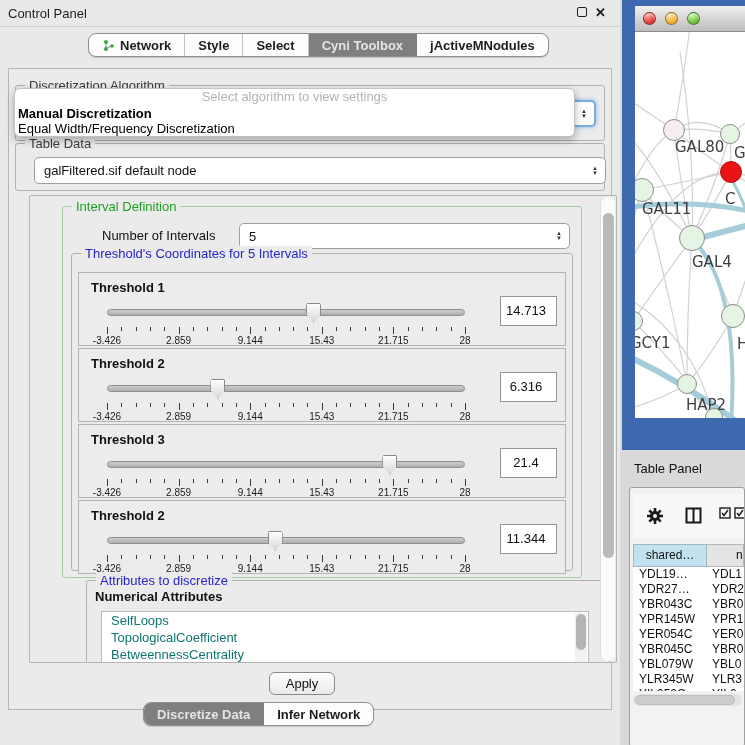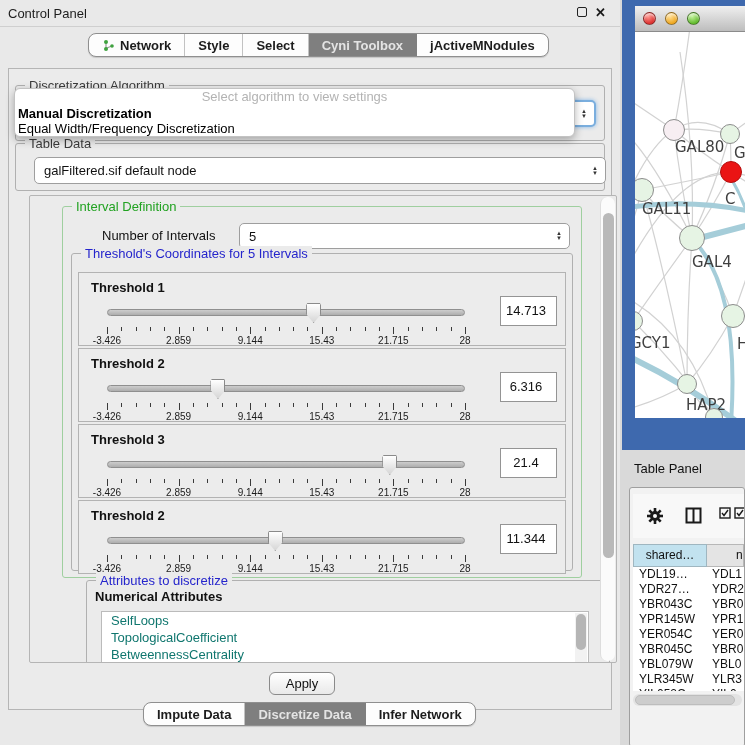--- a/index.html
+++ b/index.html
@@ -384,23 +384,20 @@
     </div>
 
     <div id="algo-popup">
       <div id="popup-prompt">Select algorithm to view settings</div>
 
     <div class="popup-item bold">Manual Discretization</div>
         <div class="popup-item">Equal Width/Frequency Discretization</div>
       </div>
 
     <div id="bottom-tabs" class="tab-pill">
-        <div class="tab">
-          <span>Impute Data</span>
-        </div>
         <div class="tab selected">
           <span>Discretize Data</span>
         </div>
         <div class="tab">
           <span>Infer Network</span>
         </div>
       </div>
   </div>
 
   <div id="right-side">

